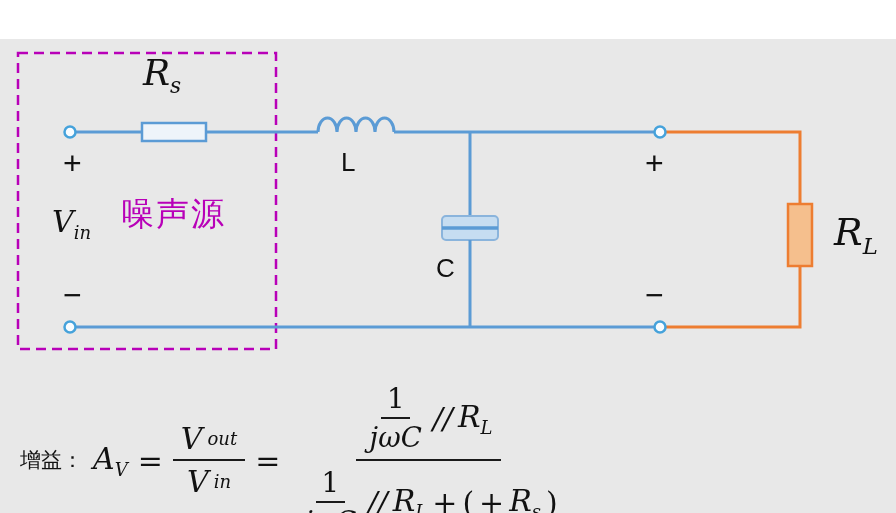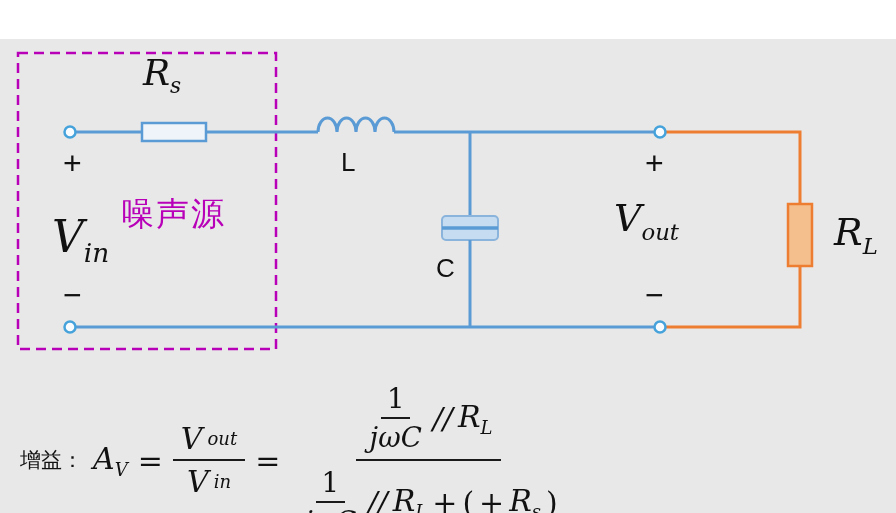--- a/index.html
+++ b/index.html
@@ -22,21 +22,21 @@
   .cap-line{stroke:var(--wire);stroke-width:3.5;fill:none;}
   .terminal{fill:#f8fcff;stroke:#45a2db;stroke-width:2.5;}
   .noise-box{fill:none;stroke:var(--noise);stroke-width:2.5;stroke-dasharray:10 6;}
 
   .lbl{position:absolute;color:var(--text);line-height:1;}
   .math-var{font-family:"DejaVu Serif","Liberation Serif",serif;font-style:italic;}
   .lbl sub, .formula sub{font-family:"DejaVu Serif","Liberation Serif",serif;font-style:italic;font-size:0.6em;}
   .rs-label{left:143px;top:16px;font-size:36px;}
   .l-label{left:341px;top:110px;font-size:26px;}
   .c-label{left:436px;top:216px;font-size:26px;}
-  .vin-label{left:52px;top:176px;font-size:44px;text-align:center;}
+  .vin-label{left:52px;top:168px;font-size:30px;text-align:center;}
   .vout-label{left:614px;top:160px;font-size:38px;}
   .rl-label{left:834px;top:174px;font-size:38px;}
   .plus-left{left:63px;top:108px;font-size:32px;}
   .minus-left{left:63px;top:240px;font-size:32px;}
   .plus-right{left:645px;top:108px;font-size:32px;}
   .minus-right{left:645px;top:240px;font-size:32px;}
   .noise-label{left:121px;top:158px;font-size:33px;color:var(--noise);letter-spacing:2px;font-family:Liberation Sans, sans-serif;}
 
   .formula{position:absolute;left:20px;top:338px;display:flex;align-items:center;gap:10px;
            font-size:30px;color:var(--text);font-family:"DejaVu Serif","Liberation Serif",serif;}
@@ -88,21 +88,20 @@
   <div class="lbl l-label">L</div>
   <div class="lbl c-label">C</div>
 
   <div class="lbl plus-left">+</div>
   <div class="lbl vin-label"><span class="math-var">V</span><sub>in</sub></div>
   <div class="lbl minus-left">−</div>
 
   <div class="lbl noise-label">噪声源</div>
 
   <div class="lbl plus-right">+</div>
-  <div class="lbl vout-label"><span class="math-var">V</span><sub>out</sub></div>
   <div class="lbl minus-right">−</div>
 
   <div class="lbl rl-label"><span class="math-var">R</span><sub>L</sub></div>
 
   <div class="formula">
     <span class="cjk">增益：</span>
     <span><span class="math-var">A</span><sub>V</sub></span>
     <span class="op">=</span>
 
     <span class="frac">

